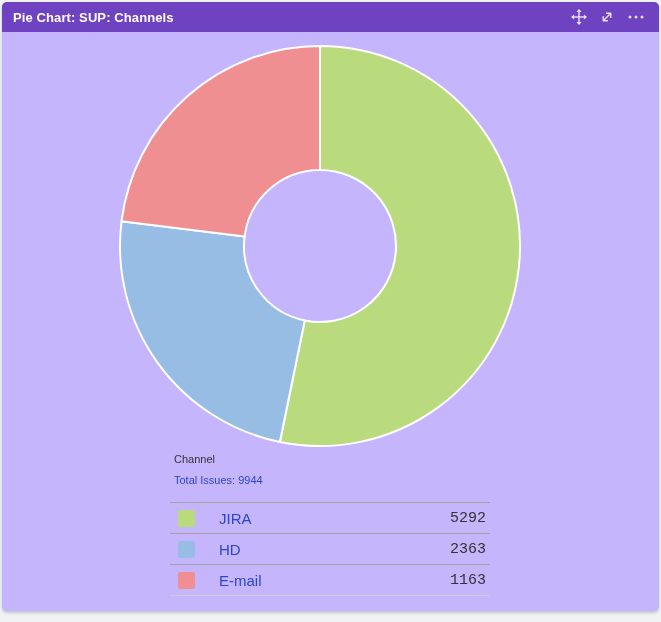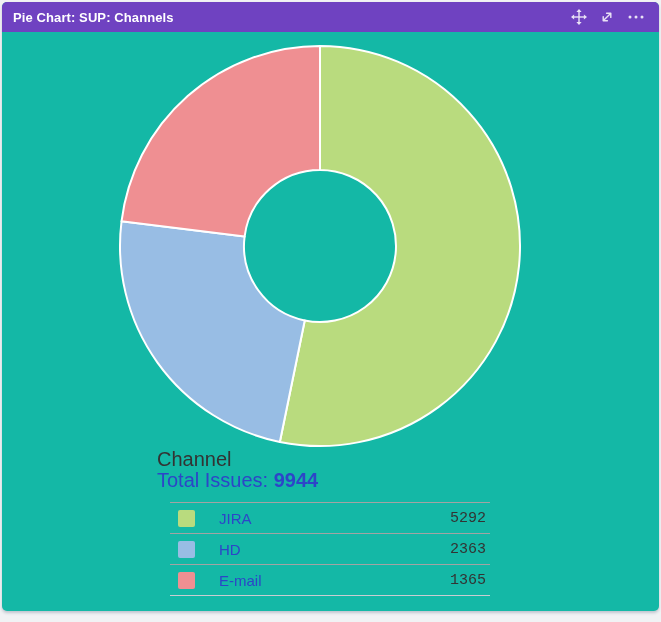--- a/index.html
+++ b/index.html
@@ -10,21 +10,21 @@
     background: #f1f2f4;
     font-family: "Liberation Sans", "DejaVu Sans", sans-serif;
     overflow: hidden;
   }
   .gadget-card {
     position: absolute;
     left: 2px;
     top: 2px;
     width: 657px;
     height: 609px;
-    background: #14b8a6;
+    background: #c4b5fd;
     border-radius: 5px;
     box-shadow: 0 2px 3px rgba(23, 43, 77, 0.22);
   }
   .gadget-header {
     height: 30px;
     background: #6f42c1;
     border-radius: 5px 5px 0 0;
     display: flex;
     align-items: center;
     padding: 0 14px 0 11px;
@@ -52,34 +52,34 @@
   }
   .chart-svg {
     position: absolute;
     left: 108px;
     top: 34px;
     width: 420px;
     height: 420px;
   }
   .summary {
     position: absolute;
-    left: 155px;
+    left: 172px;
     top: 447px;
-    font-size: 20px;
+    font-size: 11px;
     line-height: 21px;
   }
   .stat-label {
     color: #333333;
   }
   .total-line {
     color: #2d45c8;
     cursor: pointer;
   }
   .total-value {
-    font-weight: 700;
+    font-weight: 400;
   }
   .legend-table {
     position: absolute;
     left: 168px;
     top: 500px;
     width: 320px;
     border-collapse: collapse;
     font-size: 15px;
   }
   .legend-table tr {
@@ -178,17 +178,17 @@
             <span class="swatch" style="background: rgb(152, 189, 228);"></span>
           </td>
           <td class="label-cell"><a class="legend-link">HD</a></td>
           <td class="value-cell">2363</td>
         </tr>
         <tr>
           <td class="swatch-cell">
             <span class="swatch" style="background: rgb(239, 143, 146);"></span>
           </td>
           <td class="label-cell"><a class="legend-link">E-mail</a></td>
-          <td class="value-cell">1365</td>
+          <td class="value-cell">1163</td>
         </tr>
       </tbody>
   </table>
 </div>
 
 </body></html>

